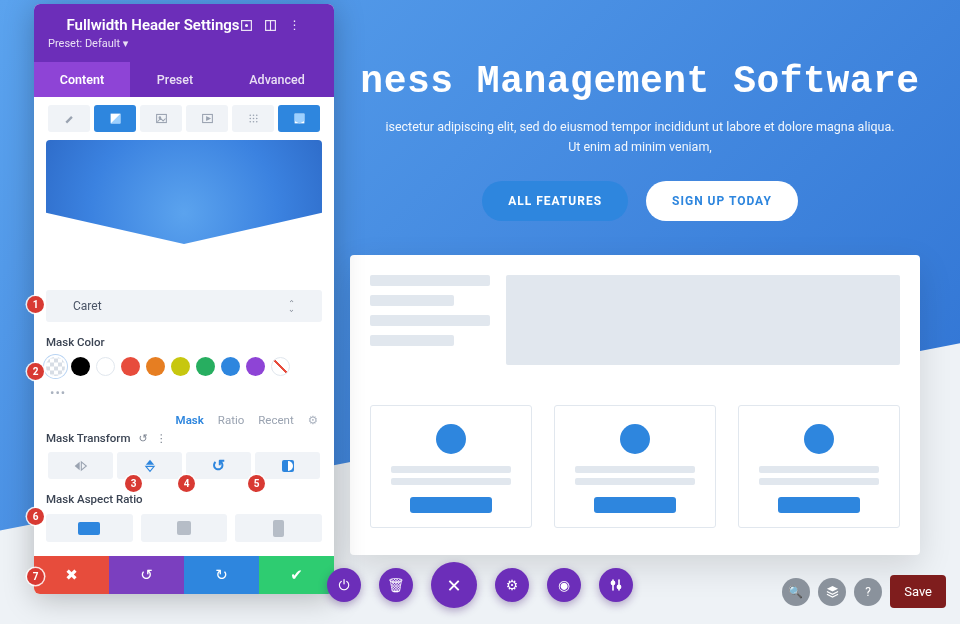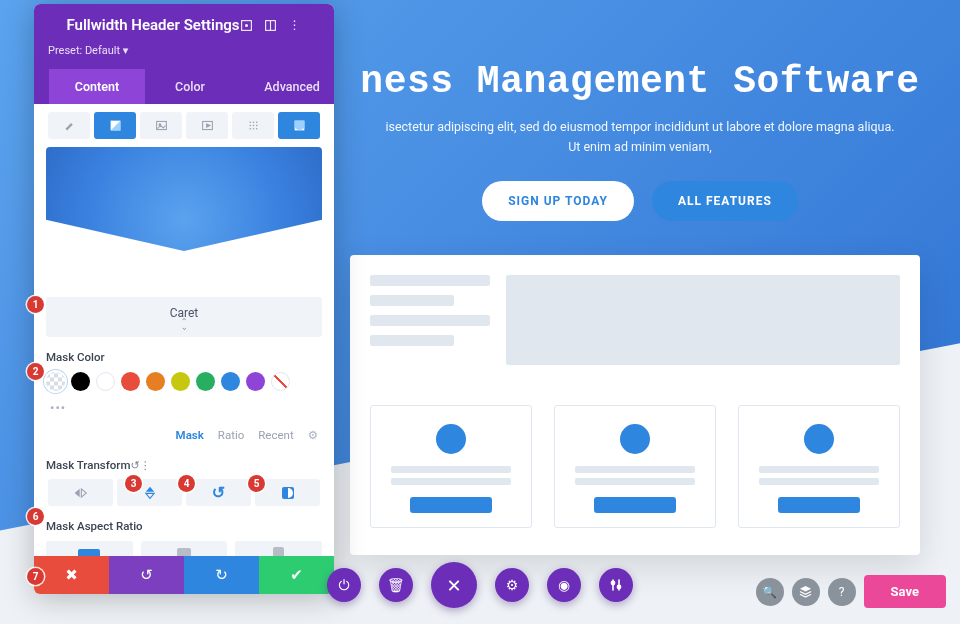--- a/index.html
+++ b/index.html
@@ -39,51 +39,51 @@
     .panel {
       position:absolute; left:34px; top:4px; width:300px; height:590px;
       background:#fff; border-radius:6px; box-shadow:0 4px 30px rgba(0,0,0,0.25);
       display:flex; flex-direction:column; overflow:hidden;
     }
     .panel-head { background:#6c2eb9; color:#fff; padding:12px 14px; }
     .panel-title-row { display:flex; align-items:center; justify-content:center; }
     .panel-title { font-size:15px; font-weight:600; }
     .panel-head-icons { display:flex; gap:10px; align-items:center; }
     .panel-head-icons .hicon { width:14px; height:14px; display:flex; align-items:center; justify-content:center; font-size:12px; opacity:0.9; cursor:pointer; }
-    .panel-preset { font-size:11px; opacity:0.85; margin-top:10px; }
+    .panel-preset { font-size:11px; opacity:0.85; margin-top:3px; }
     .panel-tabs { display:flex; background:#6c2eb9; }
     .panel-tab { padding:10px 0; font-size:12.5px; color:#fff; text-align:center; cursor:pointer; font-weight:600; }
     .panel-tab.t0{flex:0 0 32%}.panel-tab.t1{flex:0 0 30%}.panel-tab.t2{flex:0 0 38%}
-    .panel-tab.active { background:#8e44d6;margin-left:15px; }
+    .panel-tab.active { background:#8e44d6; }
     .panel-tab.inactive { opacity:0.85; font-weight:500; }
 
     .panel-body { padding:8px 12px 0; flex:1; overflow:hidden; }
     .opt-row { display:flex; gap:0; margin-bottom:8px; }
     .opt { flex:1; height:27px; background:#f0f3f7; display:flex; align-items:center; justify-content:center; cursor:pointer; border-radius:3px; margin:0 2px; }
     .opt.active { background:#2e86de; }
     .opt-ico { width:13px; height:13px; }
 
     .mask-preview { height:136px; background:#fff; border-radius:4px; overflow:hidden; border:0px solid #eef2f6; margin-bottom:14px; }
     .mask-bg { width:100%; height:104px; background: radial-gradient(circle at 50% 70%, #5ba3ee 0%, #3b82e0 60%, #2f6dca 100%); clip-path: polygon(0 0, 100% 0, 100% 70%, 50% 100%, 0 70%); }
 
-    .field-select { display:flex; align-items:center; background:#f0f3f7; border-radius:3px; padding:9px 27px; font-size:12px; color:#4b5567; justify-content:space-between; cursor:pointer;flex-direction:column; }
+    .field-select { display:flex; align-items:center; background:#f0f3f7; border-radius:3px; padding:9px 27px; font-size:12px; color:#4b5567; justify-content:space-between; cursor:pointer; }
     .field-label { font-size:11.5px; color:#3b4453; margin:13px 0 8px; font-weight:500; }
 
     .swatches { display:flex; gap:6px; align-items:center; flex-wrap:wrap; }
     .swatch { width:19px; height:19px; border-radius:50%; cursor:pointer; }
     .swatch.sel { box-shadow:0 0 0 2px #fff, 0 0 0 3px #b9d4f3; }
     .dots3 { color:#aab2bf; font-size:13px; padding:3px 4px; cursor:pointer; letter-spacing:1px;}
     .swatches.row2{margin-top:6px}
 
     .palette-tabs { display:flex; gap:14px; font-size:11.5px; margin-top:10px; align-items:center; justify-content:flex-end; padding-right:4px; }
     .palette-tabs span { color:#9aa3b1; cursor:pointer; }
     .palette-tabs span.on { color:#2e86de; font-weight:600; }
     .palette-tabs .gear { color:#aab2bf; }
 
-    .mt-row{ display:flex; align-items:center; gap:0;margin-top:16px;}
+    .mt-row{ display:flex; align-items:center; gap:8px;margin-top:4px;}
     .mini-icon { font-size:11px; color:#7a828f; cursor:pointer; }
 
     .aspect-row { display:flex; gap:8px; margin-top:2px;}
     .aspect-opt { flex:1; height:28px; background:#f0f3f7; border-radius:3px; display:flex; align-items:center; justify-content:center; cursor:pointer;}
     .aspect-glyph { background:#b6bdc7; }
     .aspect-opt.active .aspect-glyph { background:#2e86de; }
 
     .panel-footer { display:flex; height:38px; }
     .pf-btn { flex:1; display:flex; align-items:center; justify-content:center; color:#fff; font-size:15px; cursor:pointer; }
     .pf-red{background:#e74c3c}.pf-purple{background:#7b3fbf}.pf-blue{background:#2e86de}.pf-green{background:#2ecc71}
@@ -92,41 +92,41 @@
     .ann { position:absolute; width:17px; height:17px; background:#d83a33; color:#fff; border-radius:50%; font-size:10px; font-weight:700; display:flex; align-items:center; justify-content:center; box-shadow:0 0 0 1.5px rgba(255,255,255,0.85); z-index:40; }
 
     
     .bottom-bar { position:absolute; left:50%; bottom:16px; transform:translateX(-50%); display:flex; gap:18px; align-items:center; z-index:30;}
     .bb-btn { width:34px; height:34px; border-radius:50%; background:#6c2eb9; color:#fff; display:flex; align-items:center; justify-content:center; cursor:pointer; font-size:14px; box-shadow:0 3px 8px rgba(60,20,110,0.35);}
     .bb-btn.big { width:46px; height:46px; font-size:18px; }
 
     
     .right-tools { position:absolute; right:14px; bottom:16px; display:flex; gap:8px; align-items:center; z-index:30;}
     .rt-circ { width:28px; height:28px; border-radius:50%; background:#8a929c; color:#fff; display:flex; align-items:center; justify-content:center; font-size:12px; cursor:pointer;}
-    .save-btn { background:#ec4899; color:#fff; border:none; border-radius:4px; padding:9px 27px; font-size:13px; font-weight:700; cursor:pointer; }
+    .save-btn { background:#7f1d1d; color:#fff; border:none; border-radius:4px; padding:9px 14px; font-size:13px; font-weight:400; cursor:pointer; }
 
     .caret-updown::after{content:"⌃";display:block;font-size:8px;line-height:4px;transform:rotate(180deg);}
     .caret-updown::before{content:"⌃";display:block;font-size:8px;line-height:4px;}
     .caret-updown{display:flex;flex-direction:column;color:#7a828f;}
   </style>
 </head>
 <body>
 
 <div class="bg-light"></div>
 <div class="bg-wedge"></div>
 
 <div class="hero">
   <h1>ness Management Software</h1>
   <p>
     <span>isectetur adipiscing elit, sed do eiusmod tempor incididunt ut labore et dolore magna aliqua.</span><br>
     <span>Ut enim ad minim veniam,</span>
   </p>
   <div class="hero-buttons">
+    <button class="btn btn-primary">ALL FEATURES</button>
     <button class="btn btn-light">SIGN UP TODAY</button>
-    <button class="btn btn-primary">ALL FEATURES</button>
   </div>
 </div>
 
 <div class="wireframe">
   <div class="wf-header">
     <div class="wf-aside">
       <div class="bar"></div>
         <div class="bar sm"></div>
         <div class="bar"></div>
         <div class="bar sm"></div>
@@ -172,21 +172,21 @@
               <line x1="8" y1="2" x2="8" y2="14"></line>
             </svg>
           </div>
         <div class="hicon">⋮</div>
       </div>
     </div>
     <div class="panel-preset">Preset: Default ▾</div>
   </div>
   <div class="panel-tabs">
     <div class="panel-tab t0 active">Content</div>
-    <div class="panel-tab t1 inactive">Color</div>
+    <div class="panel-tab t1 inactive">Preset</div>
     <div class="panel-tab t2 inactive">Advanced</div>
   </div>
 
   <div class="panel-body">
     <div class="opt-row">
       <div class="opt">
           <svg class="opt-ico" viewBox="0 0 16 16">
             <path d="M3 12 L10 5 L12 7 L5 14 Z" fill="#9aa3b1"></path>
           </svg>
         </div>

